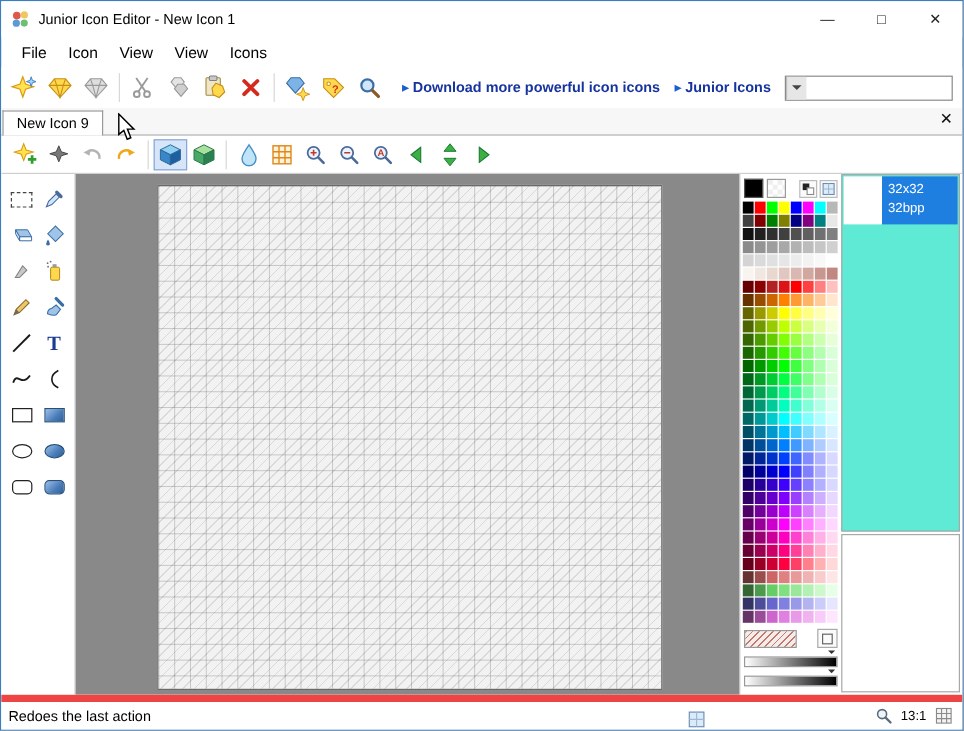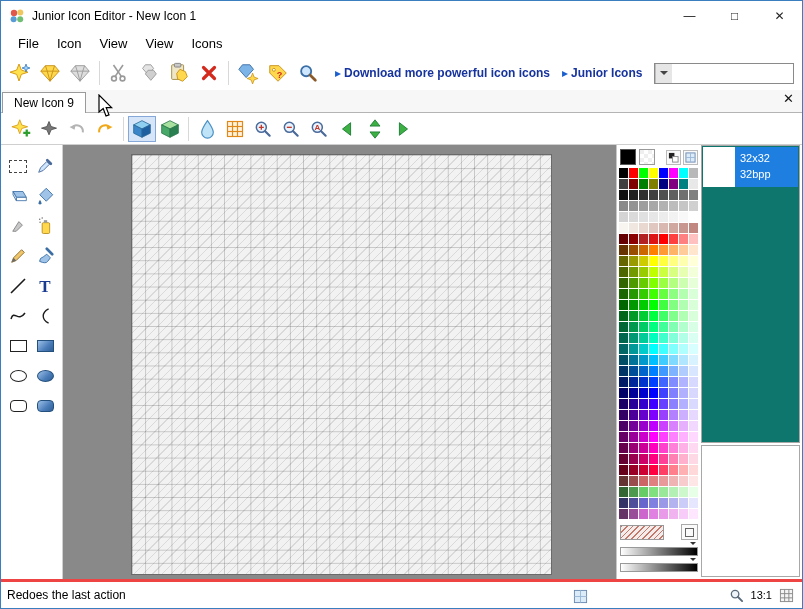--- a/index.html
+++ b/index.html
@@ -69,28 +69,28 @@
   .swatch{width:9px;height:10px;}
   .hatch-row{display:flex;align-items:center;width:78px;margin-top:5px;}
   .hatch-swatch{width:44px;height:15px;border:1px solid #999;background:repeating-linear-gradient(135deg,#c4786a 0 1px,#f4ecea 1px 4px);}
   .pattern-btn{width:17px;height:16px;border:1px solid #aaa;margin-left:auto;display:flex;align-items:center;justify-content:center;background:#fafafa;}
   .pattern-btn::after{content:"";width:7px;height:7px;border:1px solid #666;}
   .grad-strip{width:78px;height:9px;margin-top:7px;border:1px solid #999;background:linear-gradient(to right,#ffffff,#000000);position:relative;}
   .grad-marker{position:absolute;right:1px;top:-6px;width:0;height:0;border:3.5px solid transparent;border-top-color:#333;}
 
   
   .right-panel{flex:0 0 103px;display:flex;flex-direction:column;background:#fff;padding:0 2px;}
-  .listbox{height:298px;border:1px solid #a8a8a8;background:#0f766e;padding:1px;}
+  .listbox{height:298px;border:1px solid #a8a8a8;background:#5eead4;padding:1px;}
   .list-item{display:flex;height:40px;}
   .item-thumb{width:32px;background:#fff;}
   .item-label{flex:1;background:#1E7FE0;color:#fff;font-size:11px;padding:4px 0 0 5px;line-height:1.45;}
   .preview-box{flex:1;border:1px solid #a8a8a8;margin-top:2px;margin-bottom:2px;background:#fff;}
 
   
-  .statusbar{flex:0 0 29px;border-top:3px solid #ef4444;display:flex;align-items:center;font-size:12px;padding:0 6px;position:relative;background:#fff;}
+  .statusbar{flex:0 0 29px;border-top:6px solid #ef4444;display:flex;align-items:center;font-size:12px;padding:0 6px;position:relative;background:#fff;}
   .status-canvas{position:absolute;left:572px;top:7px;}
   .status-right{position:absolute;right:8px;top:0;height:100%;display:flex;align-items:center;gap:7px;}
   .zoom-ratio{font-size:11px;}
 
   .cursor{position:absolute;left:97px;top:93px;z-index:40;pointer-events:none;}
 </style>
 </head>
 <body>
 
 <div class="window">

